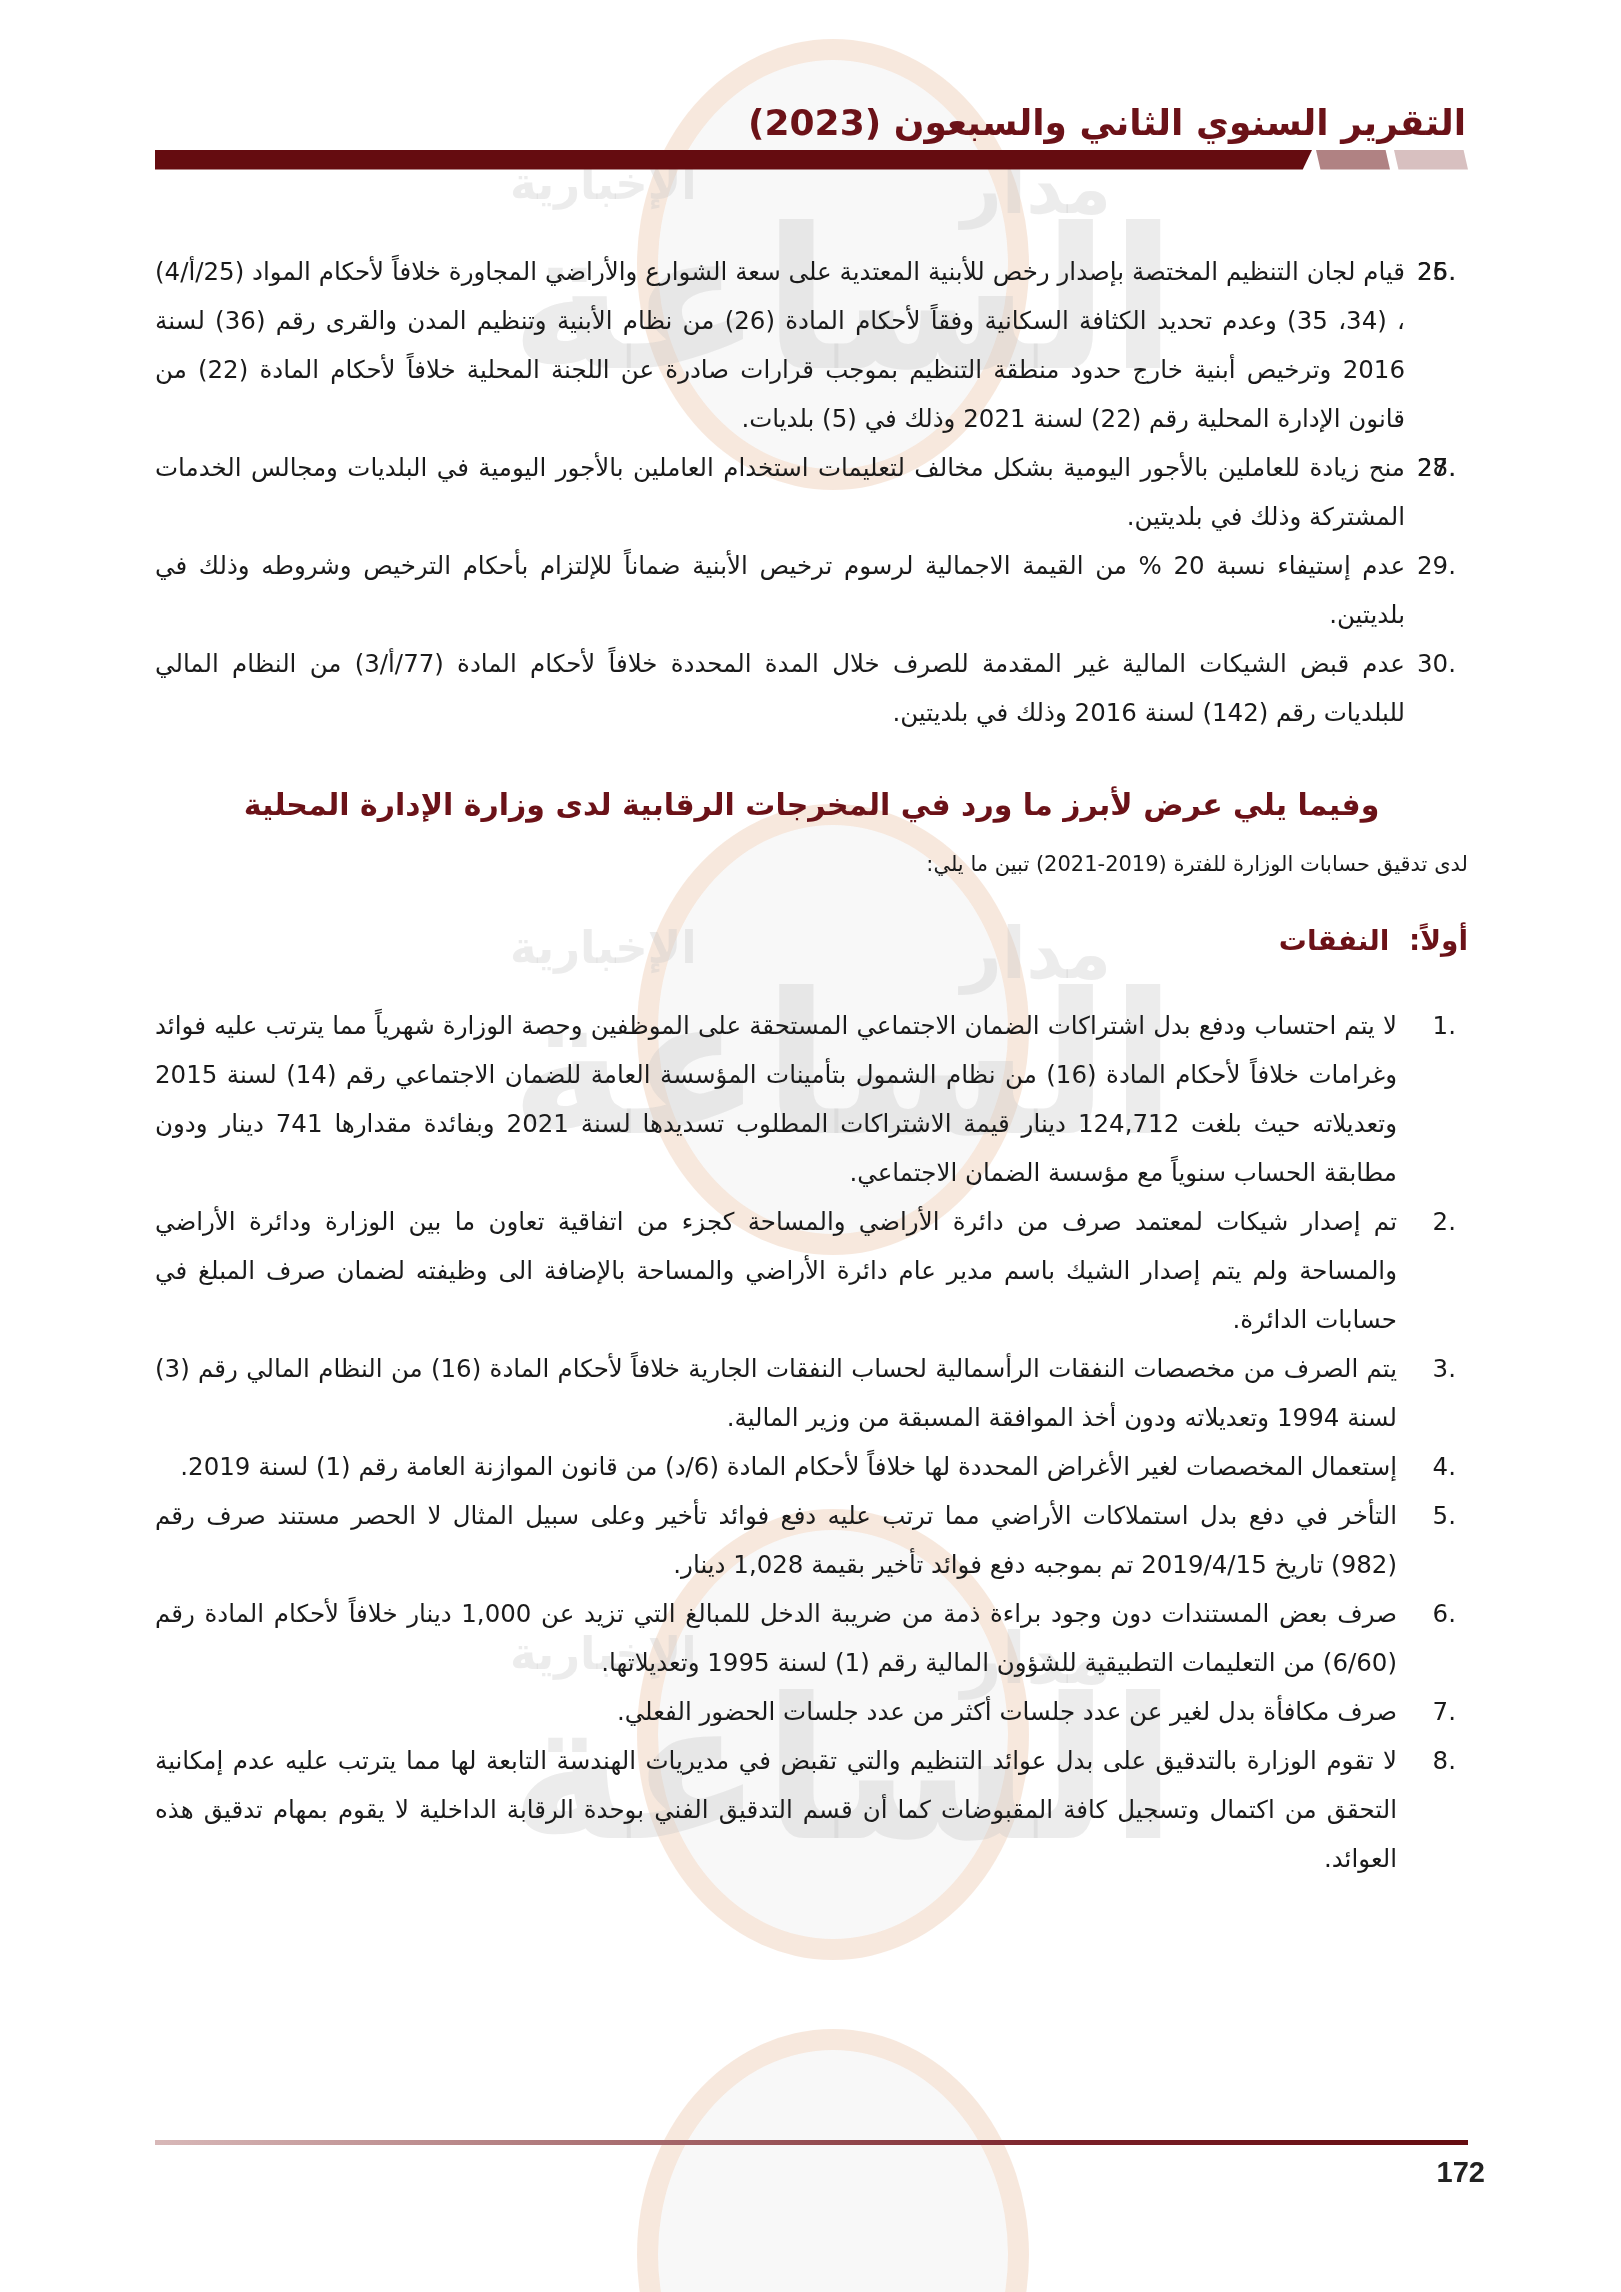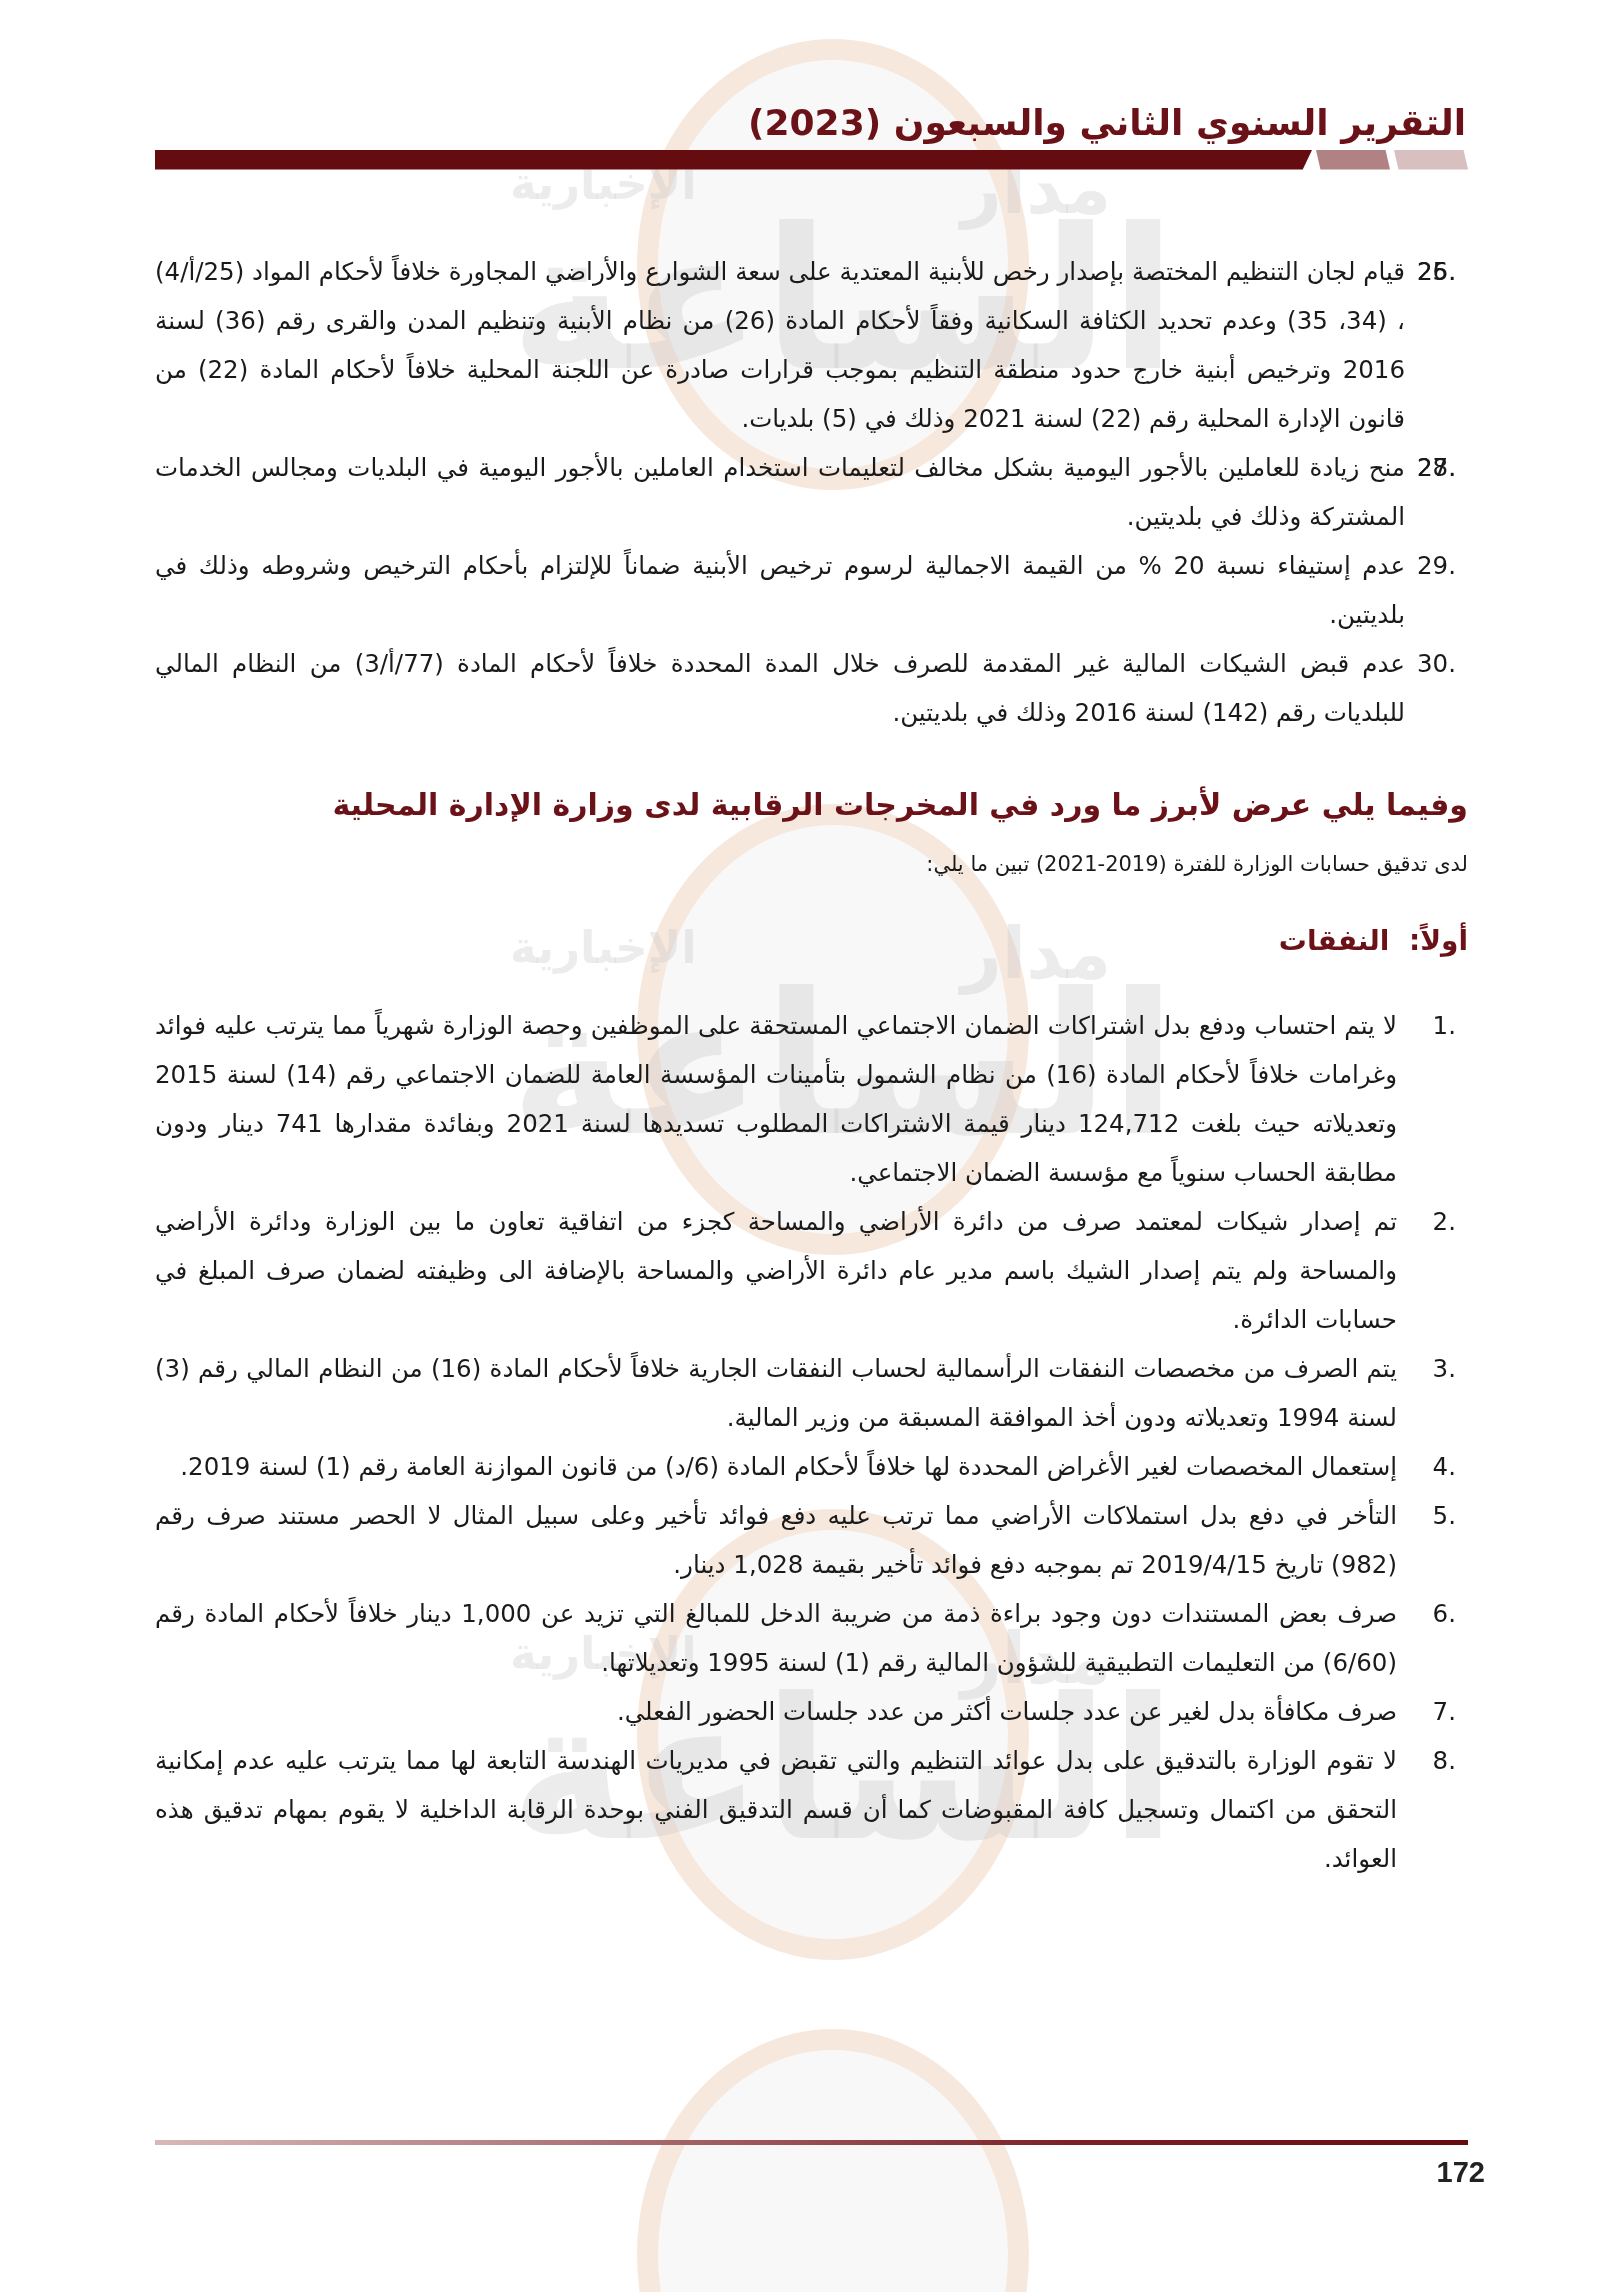--- a/index.html
+++ b/index.html
@@ -17,21 +17,21 @@
               clip-path: polygon(0 0, 100% 0, 99.2% 100%, 0 100%); }
   .bar-mid { left: 1316px; width: 74px; background: #b08283;
              clip-path: polygon(0 0, 94% 0, 100% 100%, 6% 100%); }
   .bar-light { left: 1394px; width: 74px; background: #d8c0c0;
                clip-path: polygon(0 0, 94% 0, 100% 100%, 6% 100%); }
   .content { position: absolute; left: 155px; width: 1313px; top: 247px; direction: rtl; }
   .item { position: relative; padding-right: 63px; font-size: 24.5px; line-height: 49px;
           text-align: justify; margin-bottom: 0; }
   .item .num { position: absolute; right: 12px; top: 0; direction: ltr; width: 55px; text-align: right; }
   .section-heading { font-size: 30px; font-weight: bold; color: #6b1218; margin-top: 43px;
-                     line-height: 49px; }
+                     line-height: 49px; text-align: center; }
   .intro { font-size: 21px; line-height: 47px; margin-top: 11.8px; }
   .sub-heading { font-size: 28px; font-weight: bold; color: #6b1218; margin-top: 29px;
                  margin-bottom: 37px; line-height: 47px; }
   .sub-heading .sep { margin: 0 9.8px; }
   .list2 .item { padding-right: 71px; }
   .footer-line { position: absolute; left: 155px; width: 1313px; top: 2140px; height: 4.9px;
                  background: linear-gradient(to right, #d8b8b8, #b07a7c 30%, #7a2028 70%, #650c10); }
   .page-number { position: absolute; right: 136px; top: 2156px; font-size: 29px; color: #222;
                  font-family: "Liberation Sans", sans-serif; font-weight: bold; }
 </style>

